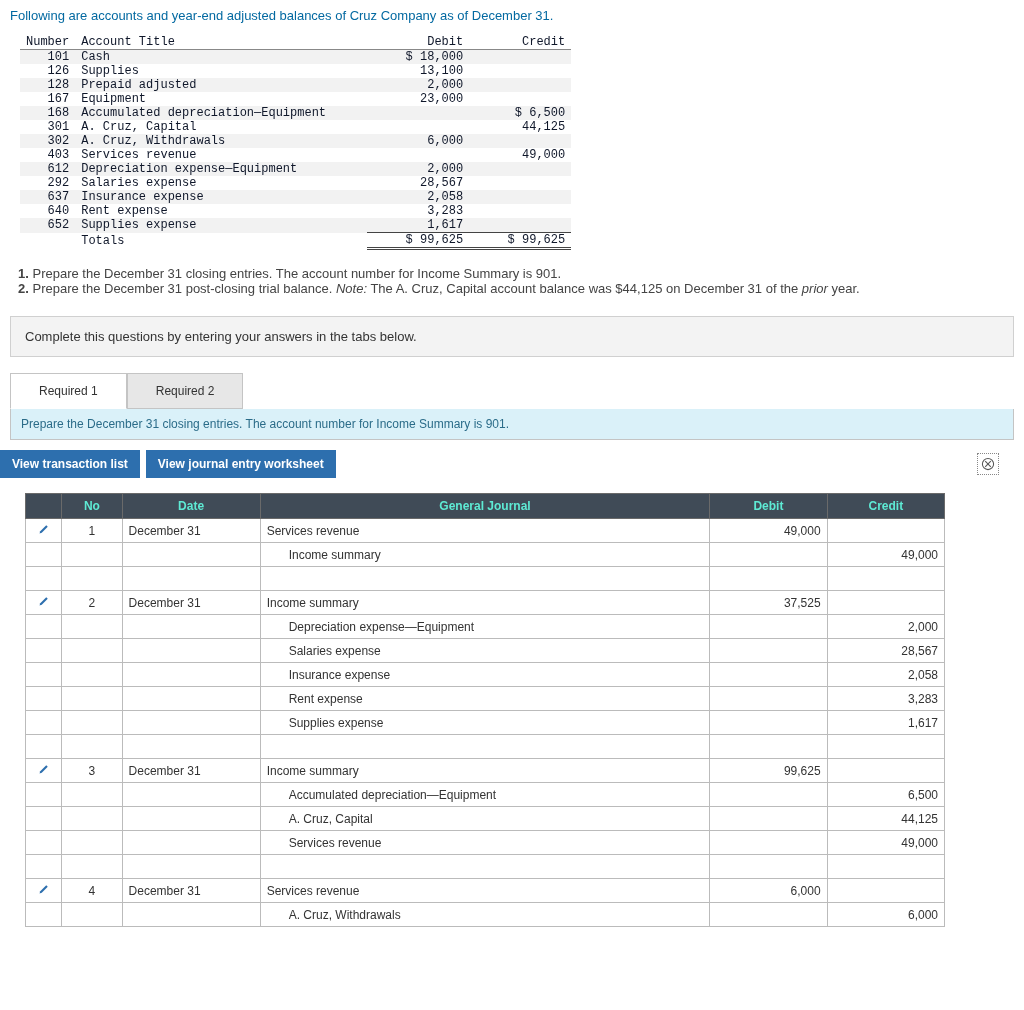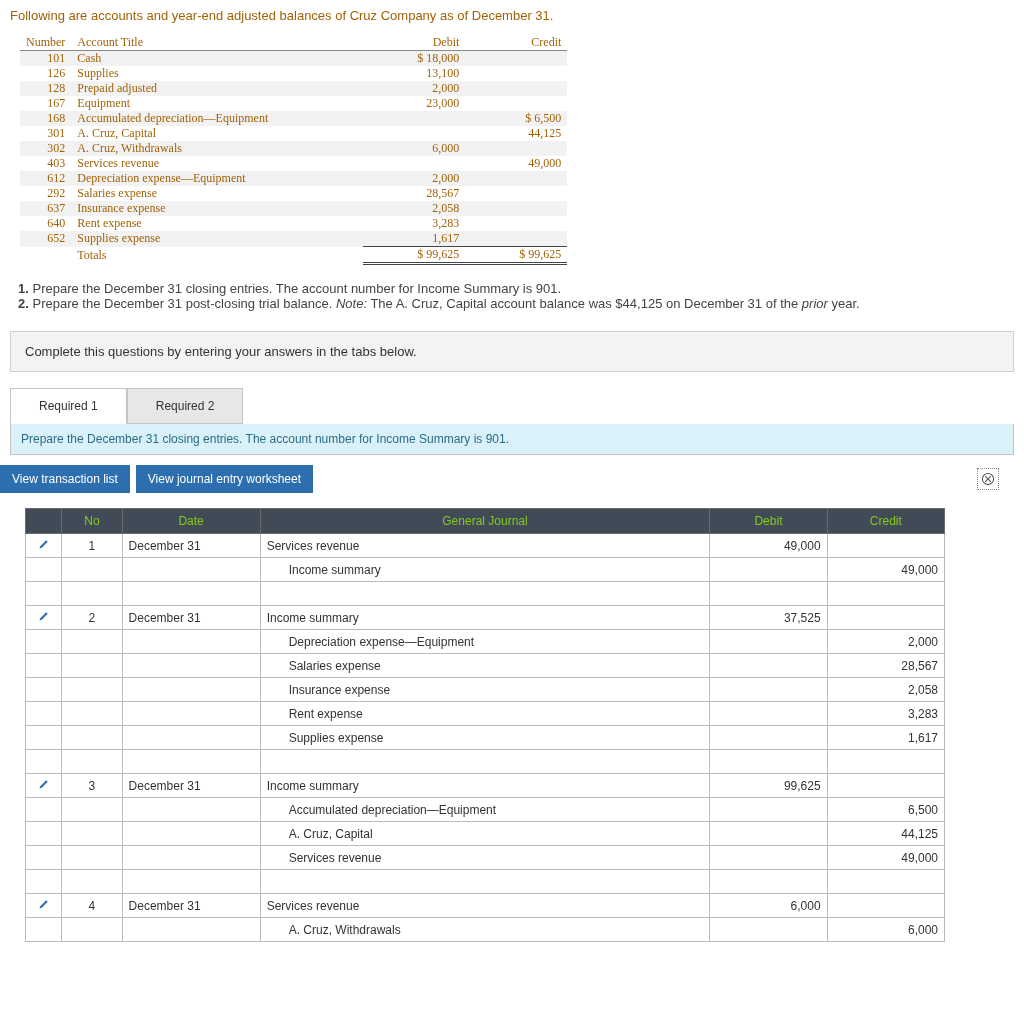--- a/index.html
+++ b/index.html
@@ -1,39 +1,39 @@
 <!DOCTYPE html>
 <html><head>
 <meta charset="utf-8">
 <style>
   body{margin:0;font-family:Arial,Helvetica,sans-serif;font-size:12px;color:#333;background:#fff;width:1024px}
-  .intro{padding:8px 10px;font-size:13px;color:#a16207}
+  .intro{padding:8px 10px;font-size:13px;color:#0369a1}
   .tb{margin:4px 20px 10px 20px}
-  .tb table{border-collapse:collapse;font-family:Liberation Serif, serif;font-size:12px;color:#a16207}
+  .tb table{border-collapse:collapse;font-family:Liberation Mono, monospace;font-size:12px;color:#0f172a}
   .tb td{padding:0 6px;white-space:pre}
   .tb .num{text-align:right}
   .tb .hd{border-bottom:1px solid #888}
   .tb .alt{background:#f2f2f2}
   .tasks{padding:6px 18px;font-size:13px;color:#444}
   .tasks b{font-weight:bold}
   .tasks i{font-style:italic}
   .panel{margin:14px 10px;border:1px solid #d0d0d0;background:#f3f3f3;padding:12px 14px;font-size:13px;font-weight:normal;color:#333}
   .tabbar{margin:16px 10px 0 10px;display:flex}
   .tab{border:1px solid #c4c4c4;padding:10px 28px;font-size:12px;background:#fff;cursor:pointer}
   .tab.active{border-bottom:1px solid #fff;background:#fff}
   .tab.inactive{background:#e7e7e7}
   .tabbody{margin:0 10px;border:1px solid #c4c4c4;border-top:none}
   .instr{background:#daf1f9;padding:8px 10px;font-size:12px;color:#2b6c89}
   .btnrow{padding:10px 0 10px 0;display:flex;align-items:center}
-  .blubtn{background:#2d6fae;color:#fff;padding:7px 12px;font-size:12px;font-weight:normal;margin-right:6px;cursor:pointer}
+  .blubtn{background:#2d6fae;color:#fff;padding:7px 12px;font-size:12px;font-weight:bold;margin-right:6px;cursor:pointer}
   .xicon{margin-left:auto;margin-right:25px;width:20px;height:20px;border:1px dotted #888;display:flex;align-items:center;justify-content:center}
   .xicon svg{width:14px;height:14px}
   .jrnl{margin:5px 25px 20px 25px}
   .jrnl table{border-collapse:collapse;font-size:12px;width:920px}
-  .jrnl th{background:#404b57;color:#84cc16;padding:5px 6px;border:1px solid #6a6a6a;font-weight:normal;text-align:center}
+  .jrnl th{background:#404b57;color:#5eead4;padding:5px 6px;border:1px solid #6a6a6a;font-weight:bold;text-align:center}
   .jrnl td{border:1px solid #bbb;padding:3px 6px;height:17px;background:#fff}
   .jrnl .indent{padding-left:28px}
   .jrnl .rnum{text-align:right}
   .jrnl .ctr{text-align:center}
   .pen{width:20px;text-align:center;background:#fff}
   .pen svg{width:12px;height:12px}
 </style>
 </head>
 <body>
 

